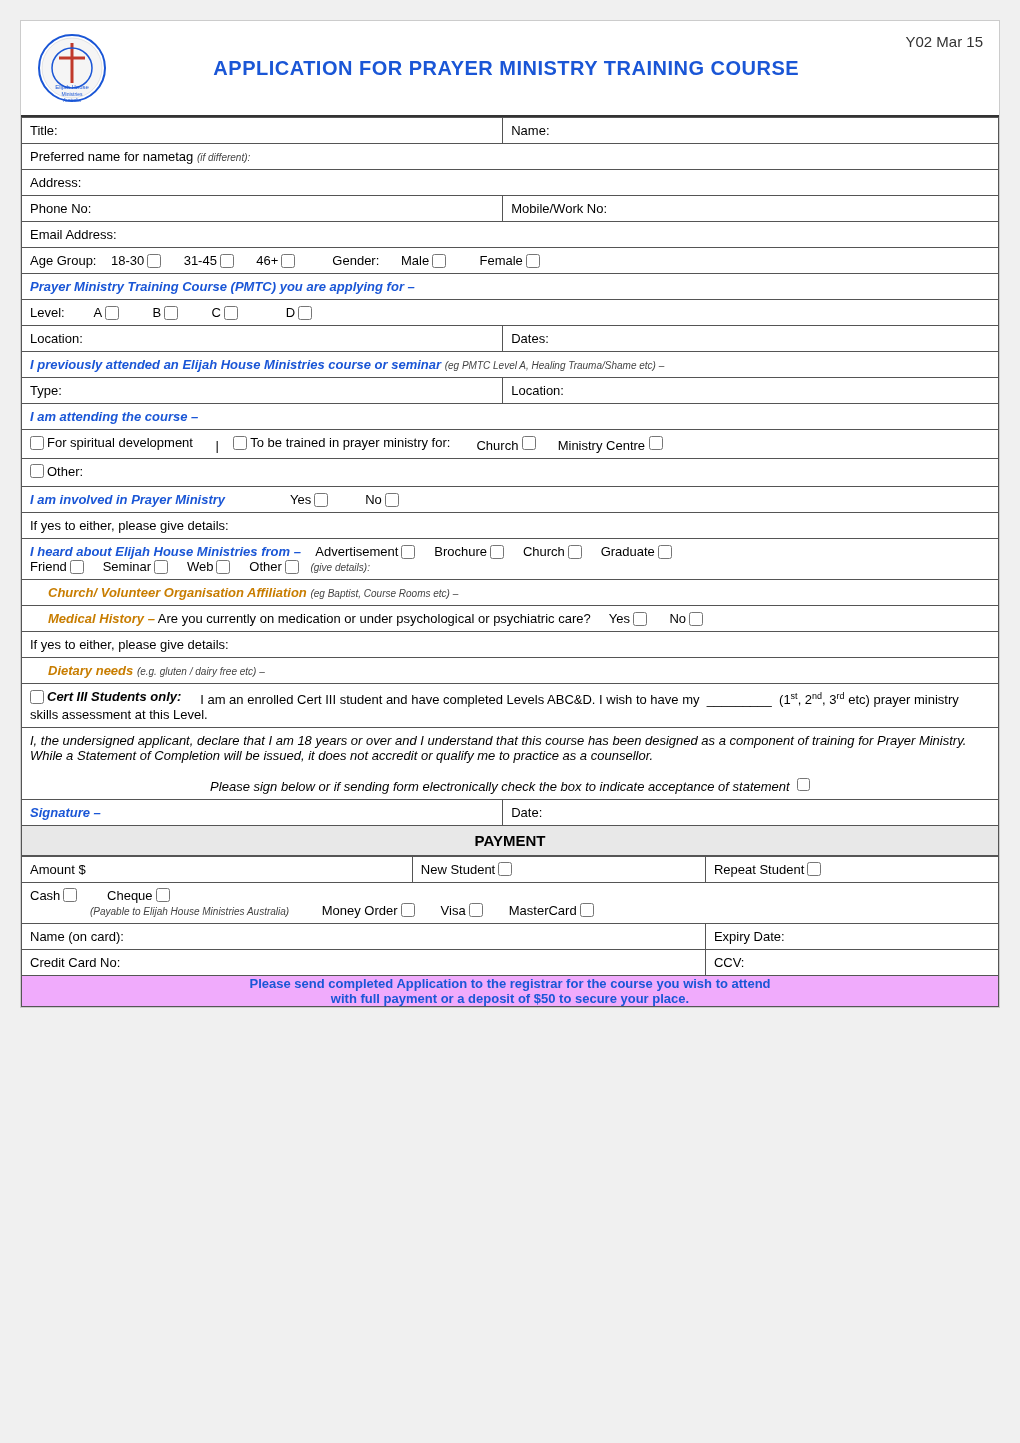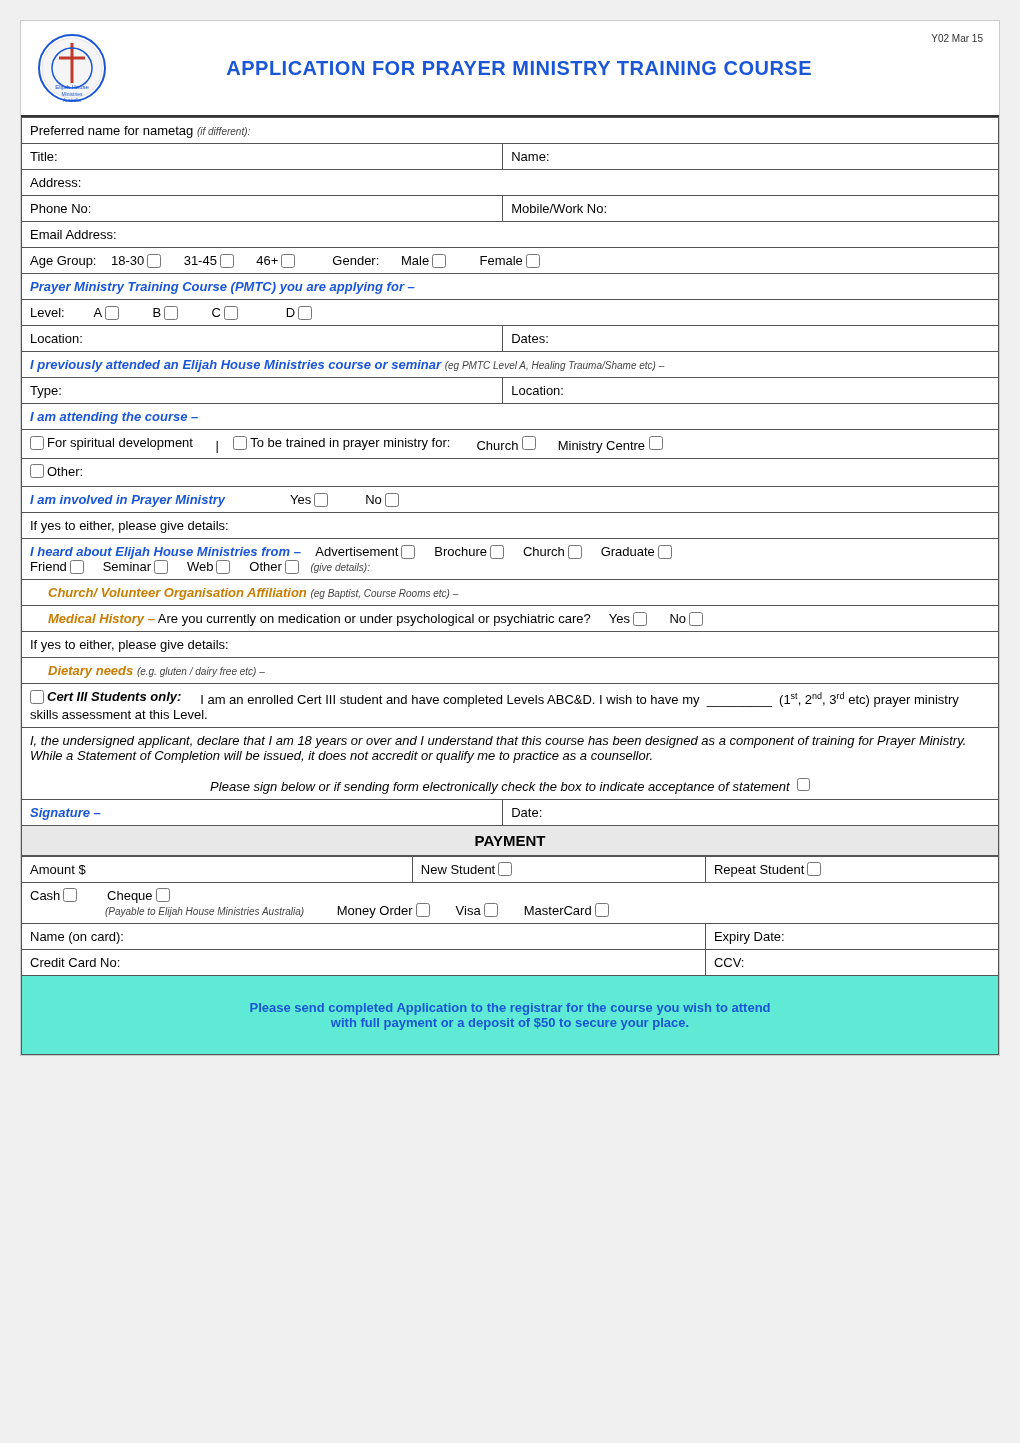--- a/index.html
+++ b/index.html
@@ -31,21 +31,21 @@
     }
     .header-title {
       flex: 1;
       text-align: center;
       color: #1a56d6;
       font-size: 20px;
       font-weight: bold;
       letter-spacing: 0.5px;
     }
     .header-code {
-      font-size: 10px;
+      font-size: 15px;
       color: #333;
       align-self: flex-start;
       white-space: nowrap;
     }
     table.form-table {
       width: 100%;
       border-collapse: collapse;
     }
     table.form-table td, table.form-table th {
       border: 1px solid #555;
@@ -78,23 +78,23 @@
     .payment-header {
       background: #e8e8e8;
       text-align: center;
       font-weight: bold;
       font-size: 15px;
       padding: 6px;
       border: 1px solid #555;
       border-top: none;
     }
     .footer-note {
-      background: #5eead4;
+      background: #f0abfc;
       text-align: center;
-      padding: 24px;
+      padding: 0;
       color: #1a56d6;
       font-weight: bold;
       font-size: 13px;
       border: 1px solid #555;
       border-top: none;
     }
     .small-note {
       font-size: 10px;
       font-style: italic;
       font-weight: normal;
@@ -122,32 +122,32 @@
       <text x="35" y="69" text-anchor="middle" font-size="4.5" fill="#1a56d6" font-family="Arial">Australia</text>
     </svg>
     <div class="header-title">APPLICATION FOR PRAYER MINISTRY TRAINING COURSE</div>
     <div class="header-code">Y02 Mar 15</div>
   </div>
 
   <table class="form-table">
 
     <tbody>
         <tr>
+      <td style="width:180px;">
+        <span>Title:</span>
+      </td>
+      <td>
+        <span>Name:</span>
+      </td>
+    </tr>
+
+    <tr>
       <td colspan="2">
         <span>Preferred name for nametag</span>
         <span class="small-note">(if different):</span>
-      </td>
-    </tr>
-
-    <tr>
-      <td style="width:180px;">
-        <span>Title:</span>
-      </td>
-      <td>
-        <span>Name:</span>
       </td>
     </tr>
 
     <tr>
       <td colspan="2">
         <span>Address:</span>
       </td>
     </tr>
 
     <tr>
@@ -452,21 +452,21 @@
         <span class="checkbox-wrap">
           <span>Cash</span>
           <input type="checkbox" style="">
         </span>
         &nbsp;&nbsp;&nbsp;&nbsp;
         <span class="checkbox-wrap">
           <span>Cheque</span>
           <input type="checkbox" style="">
         </span>
         <br>
-        <span class="small-note" style="margin-left:75px;">(Payable to Elijah House Ministries Australia)</span>
+        <span class="small-note" style="margin-left:60px;">(Payable to Elijah House Ministries Australia)</span>
         &nbsp;&nbsp;&nbsp;&nbsp;&nbsp;&nbsp;&nbsp;
         <span class="checkbox-wrap">
           <span>Money Order</span>
           <input type="checkbox" style="">
         </span>
         &nbsp;&nbsp;&nbsp;
         <span class="checkbox-wrap">
           <span>Visa</span>
           <input type="checkbox" style="">
         </span>

